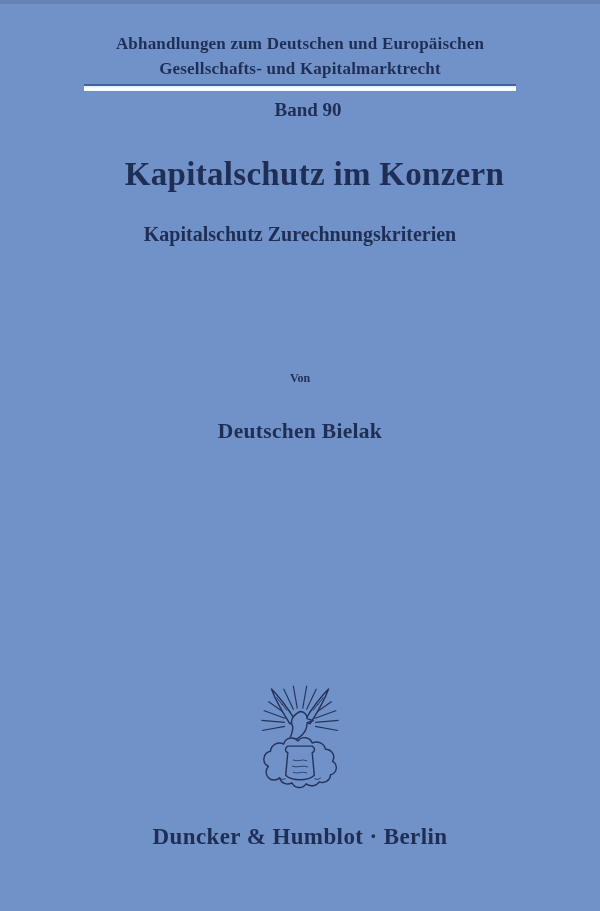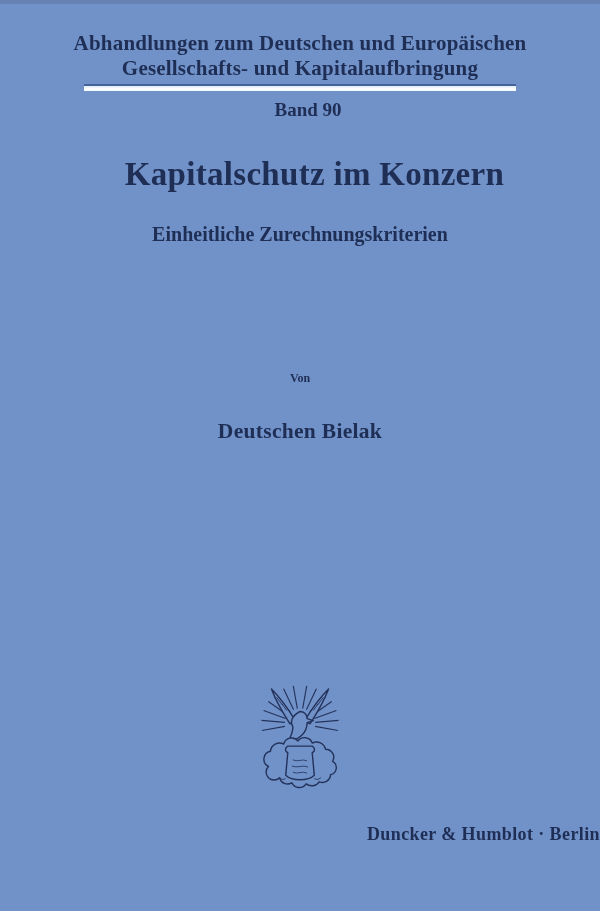--- a/index.html
+++ b/index.html
@@ -27,21 +27,21 @@
     background: #6681b4;
   }
   .centered {
     position: absolute;
     left: 0;
     right: 0;
     text-align: center;
   }
   .series {
     top: 31px;
-    font-size: 21px;
+    font-size: 17px;
     line-height: 25px;
     letter-spacing: 0.2px;
   }
   .rule {
     position: absolute;
     top: 84px;
     left: 84px;
     width: 432px;
     height: 5px;
     background: linear-gradient(180deg, #dcebf7 0%, #ffffff 55%, #f2f8ff 100%);
@@ -75,43 +75,42 @@
   }
   .logo {
     position: absolute;
     top: 685px;
     left: 254px;
     width: 92px;
     height: 108px;
   }
   .publisher {
     top: 824px;
-    font-size: 18px;
+    font-size: 23px;
     letter-spacing: 0.4px;
-    text-align: right;
   }
 </style>
 </head>
 <body>
 
 <div class="cover">
 
   <div class="centered series">
     <div>Abhandlungen zum Deutschen und Europäischen</div>
-    <div>Gesellschafts- und Kapitalaufbringung</div>
+    <div>Gesellschafts- und Kapitalmarktrecht</div>
   </div>
 
   <div class="rule"></div>
 
   <div class="centered band">Band 90</div>
 
   <h1 class="centered title">Kapitalschutz im Konzern</h1>
 
   <div class="centered subtitle">
-    <div>Einheitliche Zurechnungskriterien</div>
+    <div>Kapitalschutz Zurechnungskriterien</div>
   </div>
 
   <div class="centered byline">Von</div>
 
   <div class="centered author">Deutschen Bielak</div>
 
   <svg class="logo" viewBox="0 0 90 106" aria-hidden="true">
 
     <g stroke="#24335c" stroke-width="1.1" fill="none">
       <line x1="59.9" y1="36.7" x2="82.8" y2="34.7"></line>

